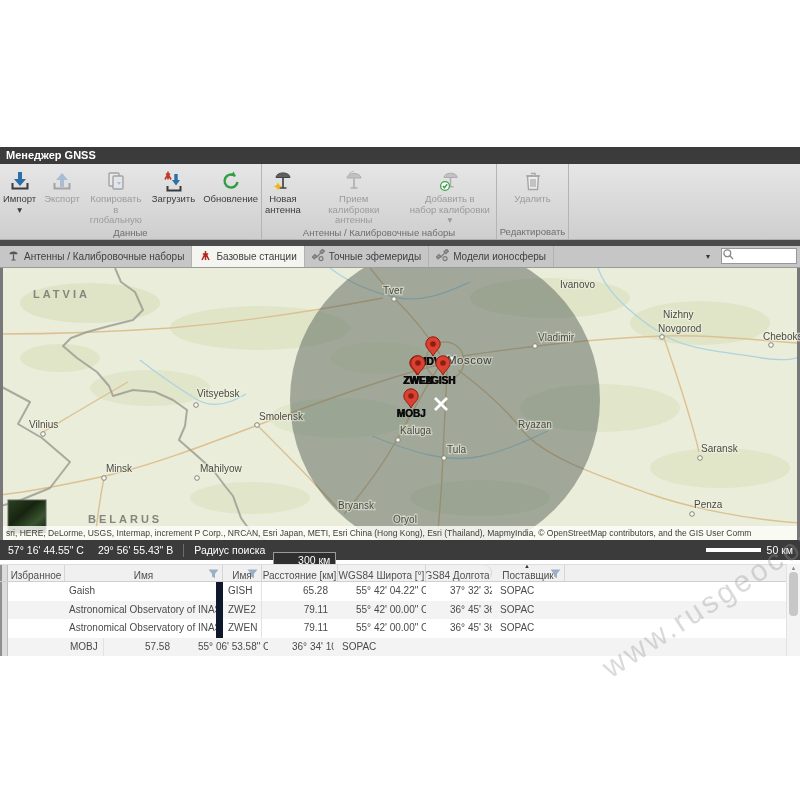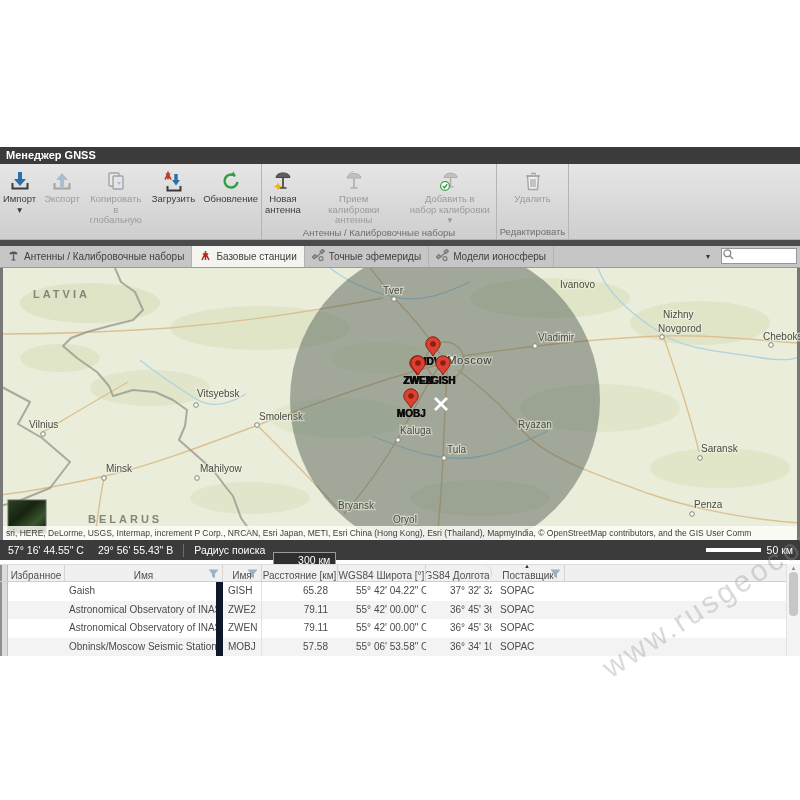--- a/index.html
+++ b/index.html
@@ -153,20 +153,21 @@
                 <svg width="24" height="24">
                   <path d="M18.5 13a6.5 6.5 0 1 1-2.4-6.1" fill="none" stroke="#2f9e44" stroke-width="2.5"></path>
                   <path d="M14.8 2.6l1.7 5-5.1-1.2z" fill="#2f9e44"></path>
                 </svg>
               </span>
               <div class="rlab">
                 <div>Обновление</div>
               </div>
             </div>
           </div>
+          <div class="rglabel">Данные</div>
         </div>
         <div class="rgroup rg-antennas">
           <div class="rrow">
             <div class="rbtn">
               <span class="ricon">
                 <svg width="24" height="24">
                   <path d="M5 8.5a7 4.6 0 0 1 14 0z" fill="#5f5f5f" stroke="#454545"></path>
                   <path d="M12 9v10M8.5 19h7" stroke="#454545" stroke-width="1.7" fill="none"></path>
                   <path d="M7 13.5l1.3 2.6 2.7 1.3-2.7 1.3L7 21.3l-1.3-2.6L3 17.4l2.7-1.3z" fill="#f2b705"></path>
                 </svg>
@@ -469,21 +470,20 @@
           <div class="td c2">ZWEN</div>
           <div class="td c3">79.11</div>
           <div class="td c4">55° 42' 00.00" С</div>
           <div class="td c5">36° 45' 36.00" В</div>
           <div class="td c6">SOPAC</div>
           <div class="td cfill"></div>
         </div>
         <div class="trow alt">
           <div class="c-sel"></div>
           <div class="td c0"></div>
-          <div class="td c1">Obninsk/Moscow Seismic Station</div>
           <div class="td c2">MOBJ</div>
           <div class="td c3">57.58</div>
           <div class="td c4">55° 06' 53.58" С</div>
           <div class="td c5">36° 34' 10.97" В</div>
           <div class="td c6">SOPAC</div>
           <div class="td cfill"></div>
         </div>
       </div>
     <div class="vscroll">
       <div class="varrow">▲</div>

